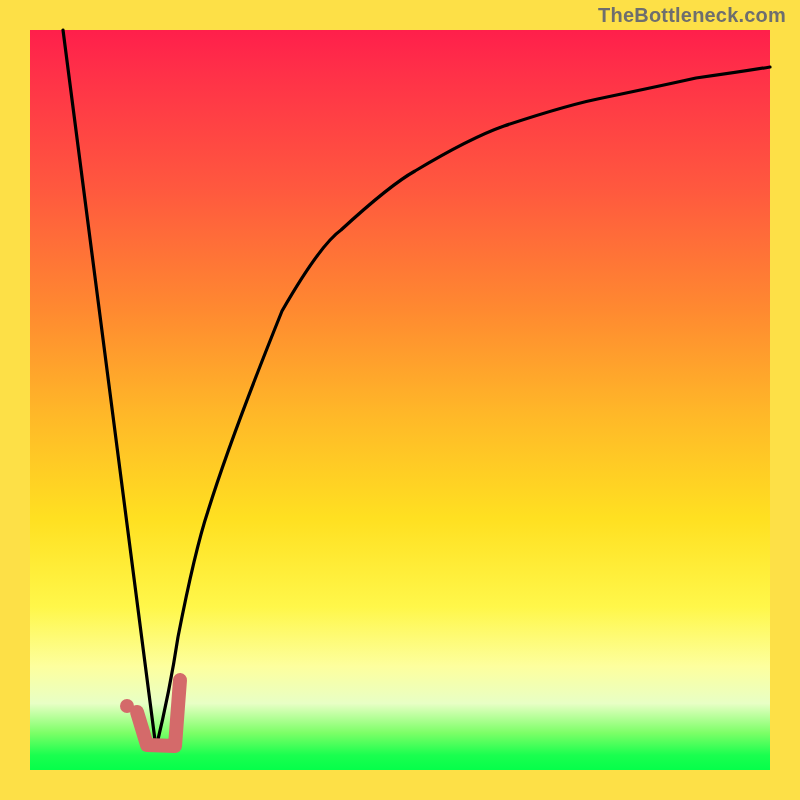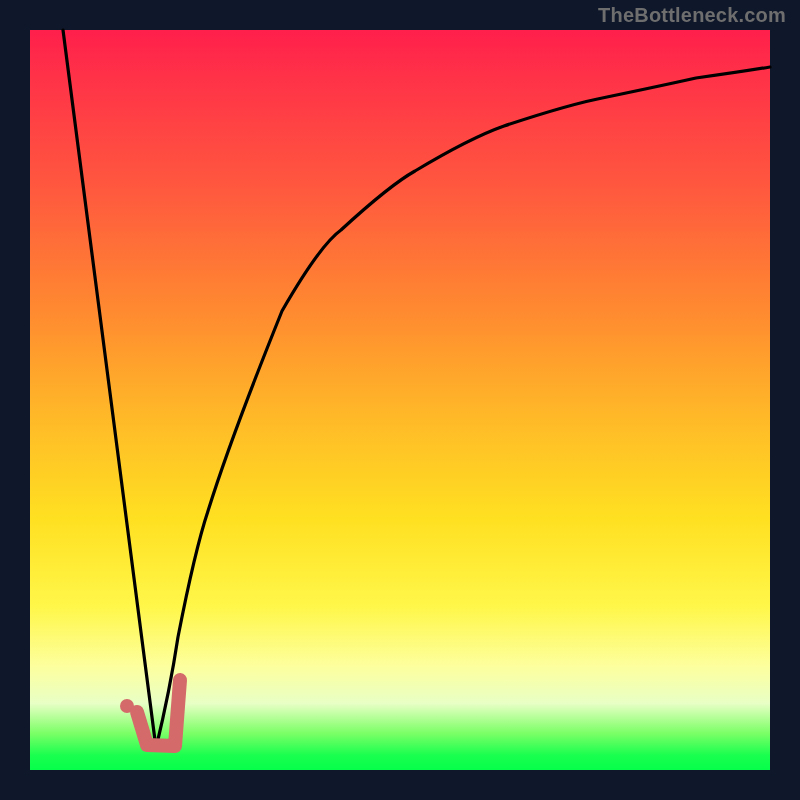--- a/index.html
+++ b/index.html
@@ -8,21 +8,21 @@
     width: 800px;
     height: 800px;
     background: #000;
     overflow: hidden;
     font-family: Arial, Helvetica, sans-serif;
   }
   .outer {
     position: relative;
     width: 800px;
     height: 800px;
-    background: #0f172a;
+    background: #fde047;
   }
   .plot-area {
     position: absolute;
     left: 30px;
     top: 30px;
     width: 740px;
     height: 740px;
     
     background: linear-gradient(to bottom,
       #ff1f4b 0%,

